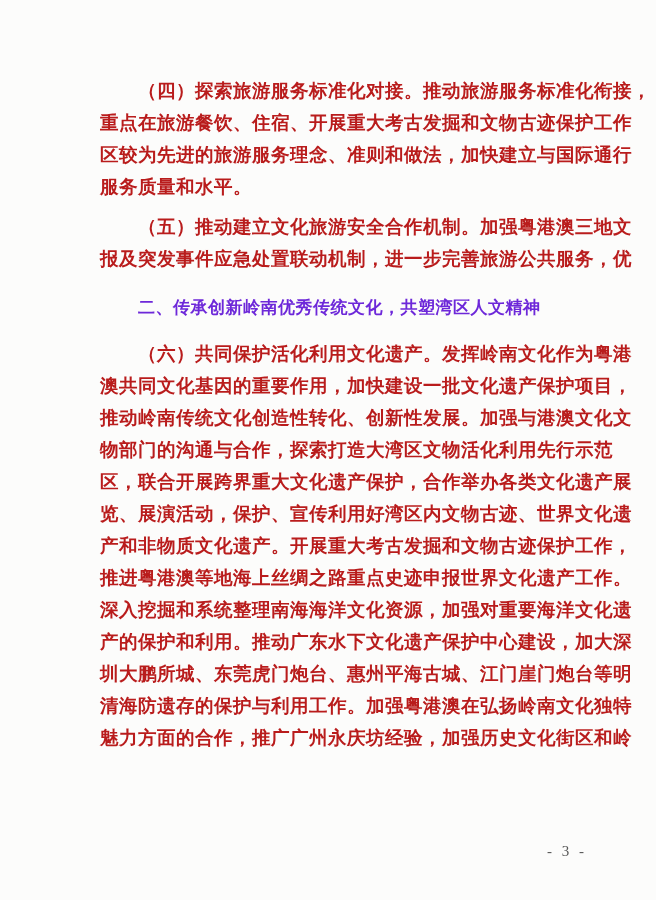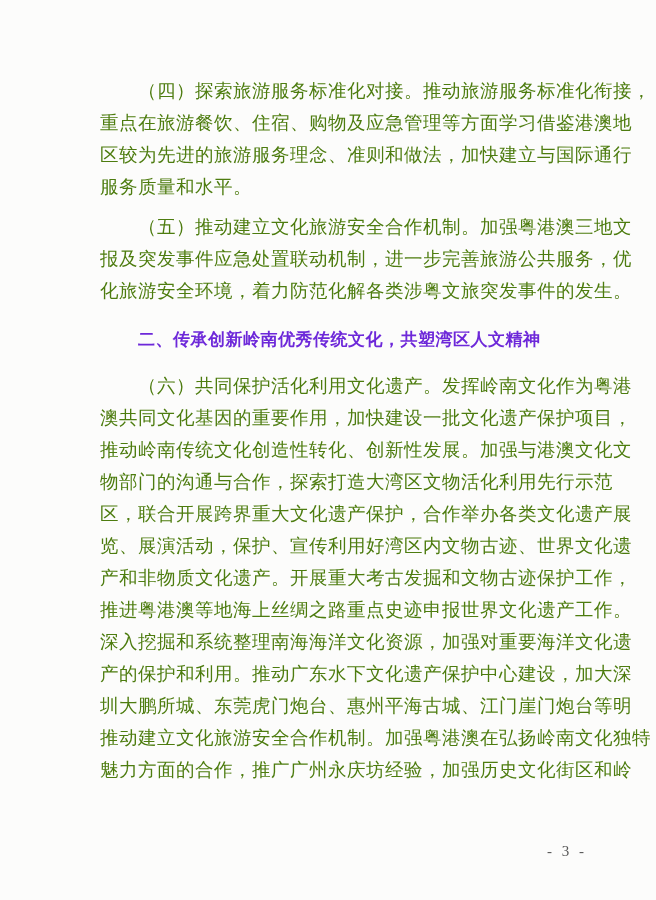--- a/index.html
+++ b/index.html
@@ -19,22 +19,23 @@
     left: 100px;
     top: 75px;
     width: 514px;
   }
   .para .line {
     height: 32px;
     line-height: 32px;
     font-size: 18.5px;
     letter-spacing: 0.5px;
     white-space: nowrap;
-    color: #4d7c0f;
+    color: #b91c1c;
     overflow: visible;
+    font-weight: bold;
   }
   .para .line:first-child {
     text-indent: 38px;
   }
   .block-section-5 { margin-top: 8px; }
   .heading {
     height: 32px;
     line-height: 32px;
     font-family: "Liberation Sans", "DejaVu Sans", sans-serif;
     font-weight: bold;
@@ -56,40 +57,39 @@
     font-family: "Liberation Serif", "DejaVu Serif", serif;
   }
 </style>
 </head>
 <body>
 
 <div class="page">
   <div class="content">
       <div class="para block-section-4">
         <div class="line">（四）探索旅游服务标准化对接。推动旅游服务标准化衔接，</div>
-        <div class="line">重点在旅游餐饮、住宿、购物及应急管理等方面学习借鉴港澳地</div>
+        <div class="line">重点在旅游餐饮、住宿、开展重大考古发掘和文物古迹保护工作</div>
         <div class="line">区较为先进的旅游服务理念、准则和做法，加快建立与国际通行</div>
         <div class="line">服务质量和水平。</div>
       </div>
       <div class="para block-section-5">
         <div class="line">（五）推动建立文化旅游安全合作机制。加强粤港澳三地文</div>
         <div class="line">报及突发事件应急处置联动机制，进一步完善旅游公共服务，优</div>
-        <div class="line">化旅游安全环境，着力防范化解各类涉粤文旅突发事件的发生。</div>
       </div>
       <div class="heading block-section-2">二、传承创新岭南优秀传统文化，共塑湾区人文精神</div>
       <div class="para block-section-6">
         <div class="line">（六）共同保护活化利用文化遗产。发挥岭南文化作为粤港</div>
         <div class="line">澳共同文化基因的重要作用，加快建设一批文化遗产保护项目，</div>
         <div class="line">推动岭南传统文化创造性转化、创新性发展。加强与港澳文化文</div>
         <div class="line">物部门的沟通与合作，探索打造大湾区文物活化利用先行示范</div>
         <div class="line">区，联合开展跨界重大文化遗产保护，合作举办各类文化遗产展</div>
         <div class="line">览、展演活动，保护、宣传利用好湾区内文物古迹、世界文化遗</div>
         <div class="line">产和非物质文化遗产。开展重大考古发掘和文物古迹保护工作，</div>
         <div class="line">推进粤港澳等地海上丝绸之路重点史迹申报世界文化遗产工作。</div>
         <div class="line">深入挖掘和系统整理南海海洋文化资源，加强对重要海洋文化遗</div>
         <div class="line">产的保护和利用。推动广东水下文化遗产保护中心建设，加大深</div>
         <div class="line">圳大鹏所城、东莞虎门炮台、惠州平海古城、江门崖门炮台等明</div>
-        <div class="line">推动建立文化旅游安全合作机制。加强粤港澳在弘扬岭南文化独特</div>
+        <div class="line">清海防遗存的保护与利用工作。加强粤港澳在弘扬岭南文化独特</div>
         <div class="line">魅力方面的合作，推广广州永庆坊经验，加强历史文化街区和岭</div>
       </div>
     </div>
   <div class="page-number">- 3 -</div>
 </div>
 
 </body></html>

